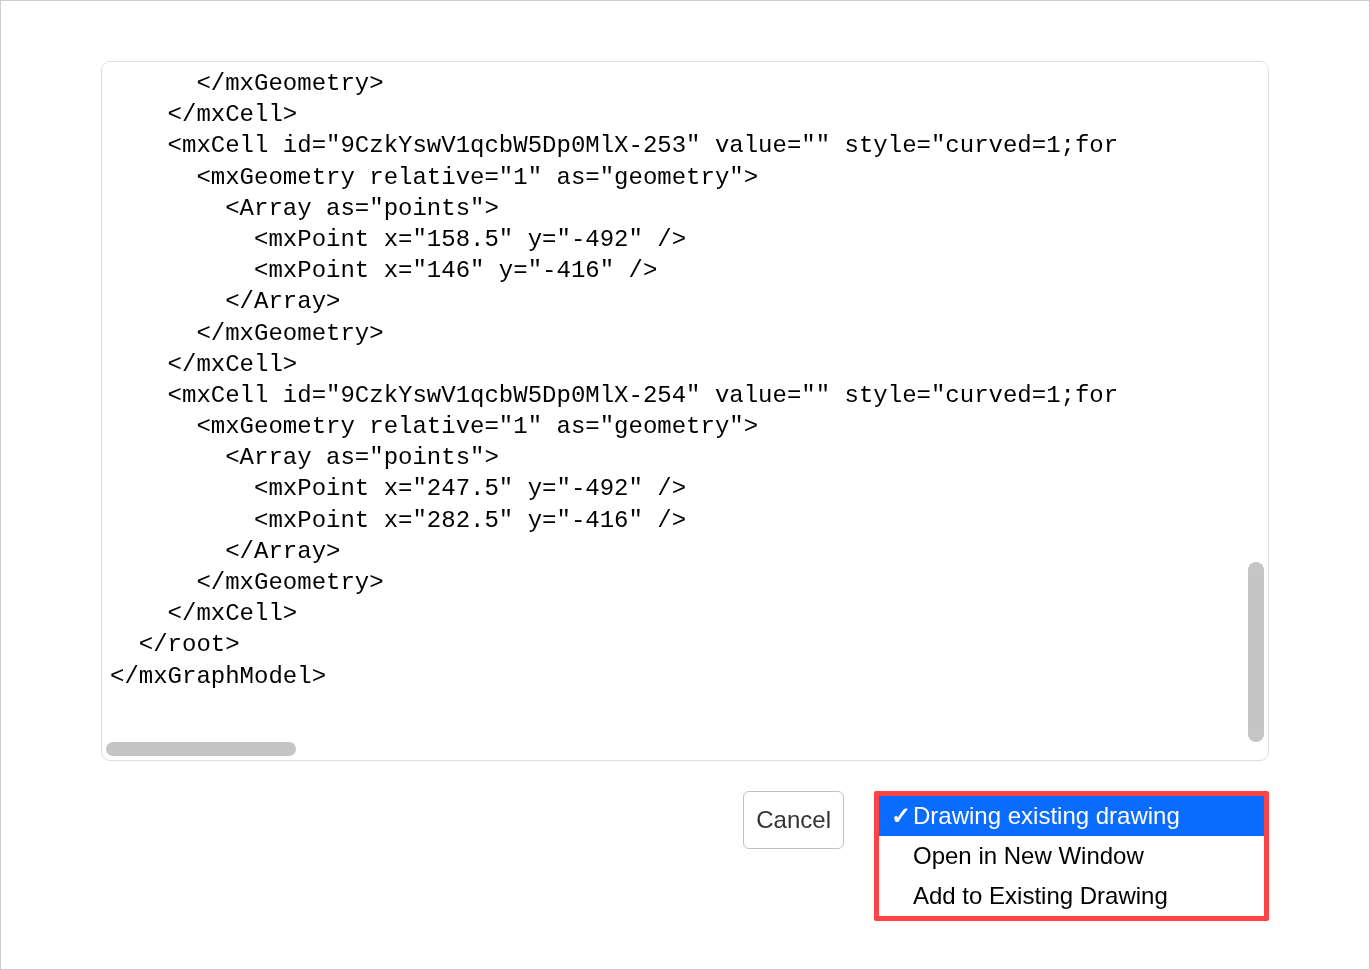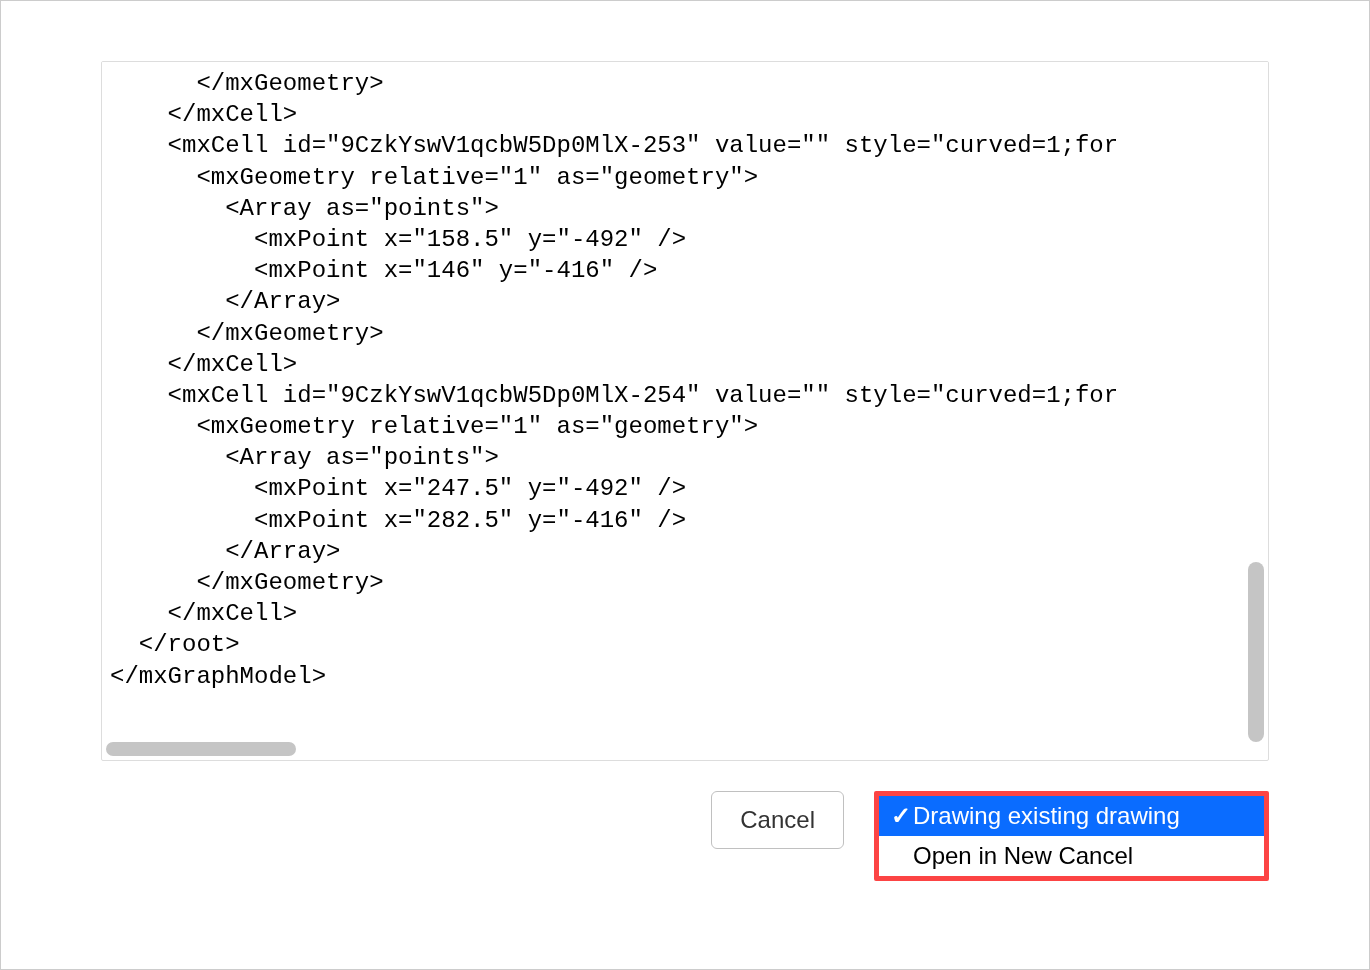--- a/index.html
+++ b/index.html
@@ -21,21 +21,21 @@
       border: 1px solid #ccc;
       background: #fff;
     }
     .textarea-wrapper {
       position: absolute;
       left: 100px;
       top: 60px;
       right: 100px;
       height: 700px;
       border: 1px solid #ddd;
-      border-radius: 2px;
+      border-radius: 9px;
       overflow: hidden;
     }
     .code-textarea {
       width: 100%;
       height: calc(100% - 20px);
       padding: 6px 8px;
       border: none;
       outline: none;
       resize: none;
       font-family: "SF Mono", Menlo, Monaco, "Courier New", monospace;
@@ -71,21 +71,21 @@
       right: 100px;
       display: flex;
       justify-content: flex-end;
       align-items: flex-start;
       gap: 30px;
     }
     .cancel-button {
       background: #fff;
       border: 1px solid #c0c0c0;
       border-radius: 6px;
-      padding: 14px 28px;
+      padding: 14px 12px;
       font-size: 24px;
       color: #333;
       cursor: pointer;
       font-family: inherit;
     }
     .dropdown-area {
       position: relative;
     }
     .dropdown-menu {
       border: 5px solid #fc4444;
@@ -171,20 +171,24 @@
     <button class="cancel-button">Cancel</button>
 
     <div class="dropdown-area">
       <div class="dropdown-menu">
         <div class="dropdown-item selected">
           <span class="dropdown-check">✓</span>
           <span>Drawing existing drawing</span>
         </div>
         <div class="dropdown-item">
           <span class="dropdown-check">✓</span>
-          <span>Open in New Cancel</span>
+          <span>Open in New Window</span>
+        </div>
+        <div class="dropdown-item">
+          <span class="dropdown-check">✓</span>
+          <span>Add to Existing Drawing</span>
         </div>
       </div>
     </div>
 
   </div>
 
 </div>
 
 </body></html>

